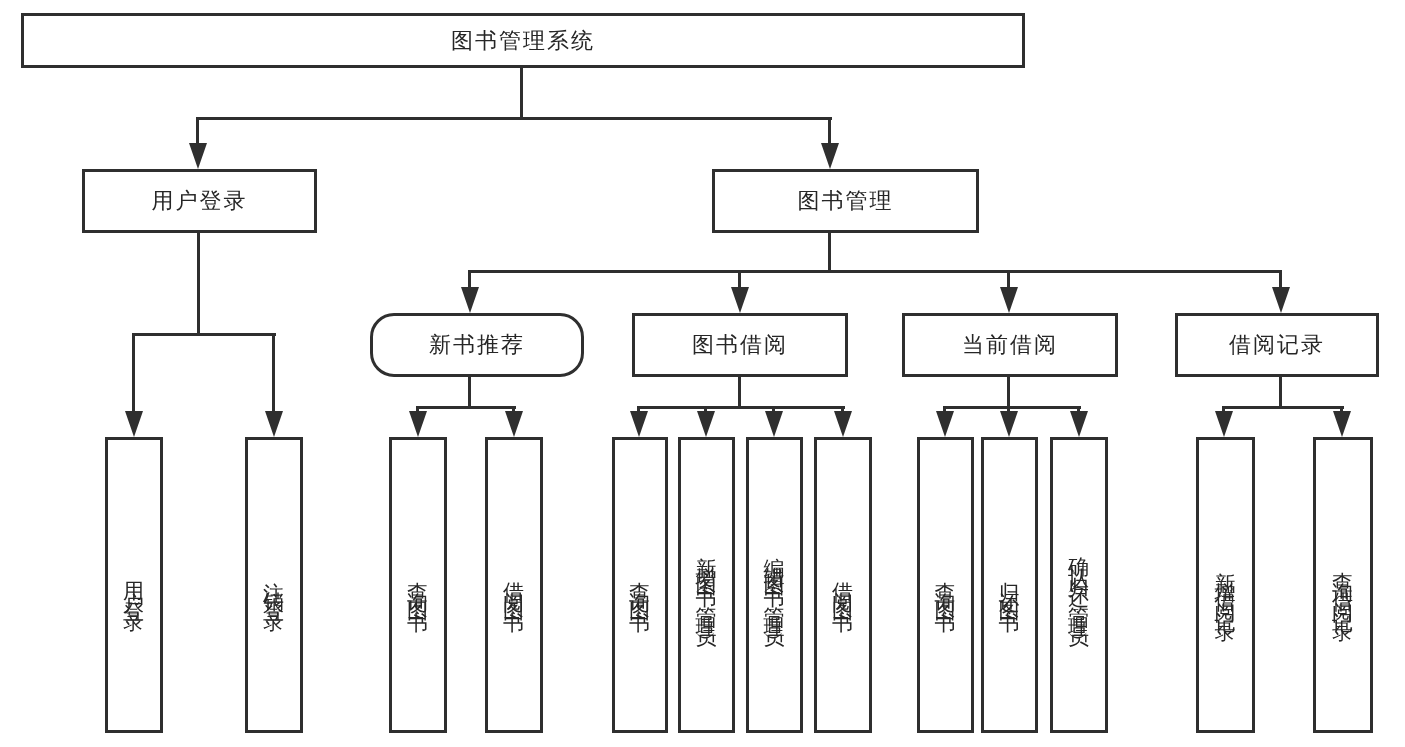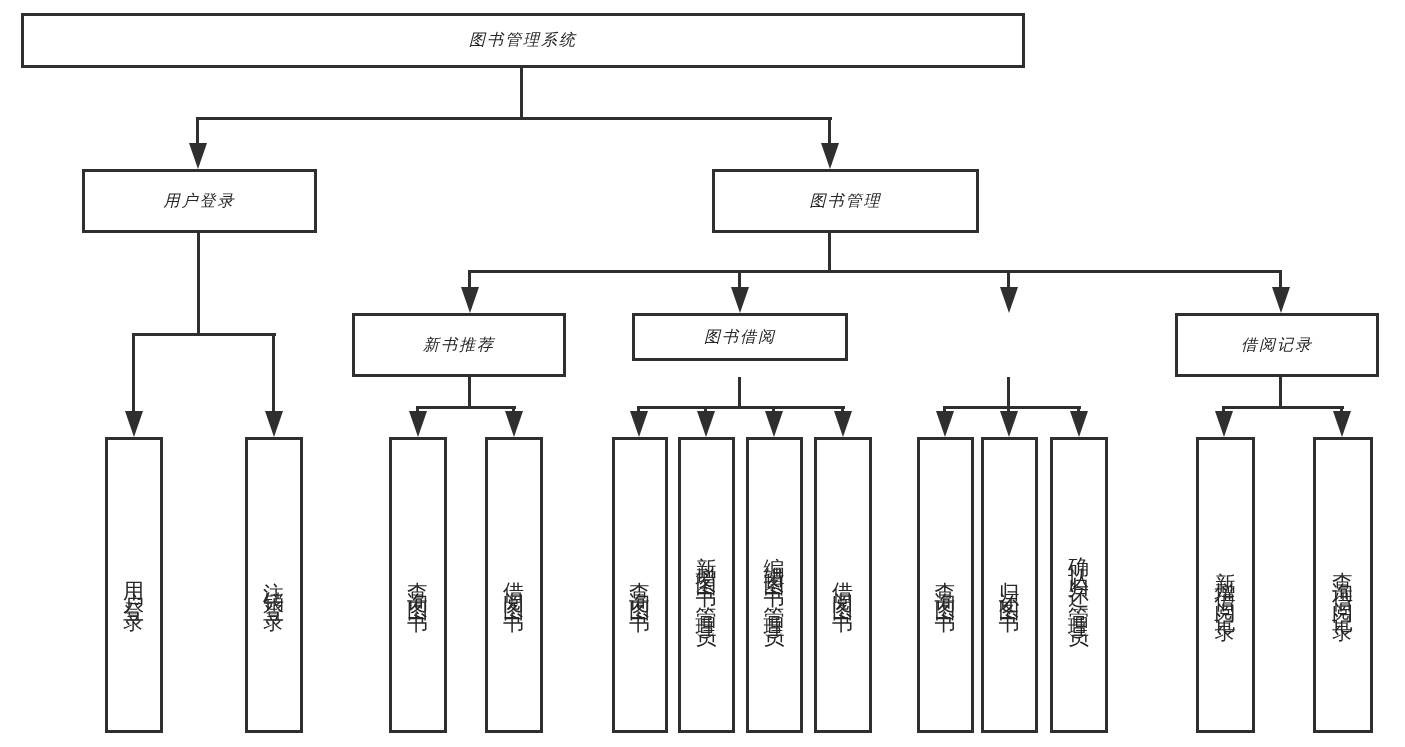--- a/index.html
+++ b/index.html
@@ -9,21 +9,21 @@
   }
   html,body{margin:0;padding:0;background:#fff;}
   #stage{
     position:relative;width:1405px;height:747px;background:#fff;overflow:hidden;
     font-family:"Liberation Sans","DejaVu Sans",sans-serif;color:var(--text);
   }
   .node{
     position:absolute;box-sizing:border-box;border:3px solid var(--line);background:#fff;
     display:flex;align-items:center;justify-content:center;
   }
-  .hlabel{font-size:16px;letter-spacing:2px;white-space:nowrap;color:var(--text);font-style:italic;}
+  .hlabel{font-size:22px;letter-spacing:2px;white-space:nowrap;color:var(--text);}
   .vnode .vlabel{
     writing-mode:vertical-rl;text-orientation:mixed;
     font-size:21px;letter-spacing:10px;line-height:1.1;white-space:nowrap;color:var(--text);
   }
   .ln{position:absolute;background:var(--line);}
   .v{width:3px;}
   .h{height:3px;}
   .arr{
     position:absolute;width:0;height:0;
     border-left:9px solid transparent;border-right:9px solid transparent;
@@ -68,25 +68,28 @@
   <div class="ln h" style="left:468px;top:270px;width:814px;"></div>
   <div class="ln v" style="left:468px;top:270px;height:20px;"></div>
   <div class="arr" style="left:461px;top:287px;"></div>
   <div class="ln v" style="left:738px;top:270px;height:20px;"></div>
   <div class="arr" style="left:731px;top:287px;"></div>
   <div class="ln v" style="left:1007px;top:270px;height:20px;"></div>
   <div class="arr" style="left:1000px;top:287px;"></div>
   <div class="ln v" style="left:1279px;top:270px;height:20px;"></div>
   <div class="arr" style="left:1272px;top:287px;"></div>
 
-  <div class="node" style="left:352px;top:313px;width:214px;height:64px;">
+  <div class="node" style="left:370px;top:313px;width:214px;height:64px;border-radius:24px;">
     <span class="hlabel">新书推荐</span>
   </div>
-  <div class="node" style="left:632px;top:313px;width:216px;height:48px;">
+  <div class="node" style="left:632px;top:313px;width:216px;height:64px;">
     <span class="hlabel">图书借阅</span>
+  </div>
+  <div class="node" style="left:902px;top:313px;width:216px;height:64px;">
+    <span class="hlabel">当前借阅</span>
   </div>
   <div class="node" style="left:1175px;top:313px;width:204px;height:64px;">
     <span class="hlabel">借阅记录</span>
   </div>
 
   <div class="ln v" style="left:468px;top:377px;height:32px;"></div>
   <div class="ln h" style="left:416px;top:406px;width:100px;"></div>
   <div class="ln v" style="left:416px;top:406px;height:8px;"></div>
   <div class="arr" style="left:409px;top:411px;"></div>
   <div class="ln v" style="left:512px;top:406px;height:8px;"></div>

